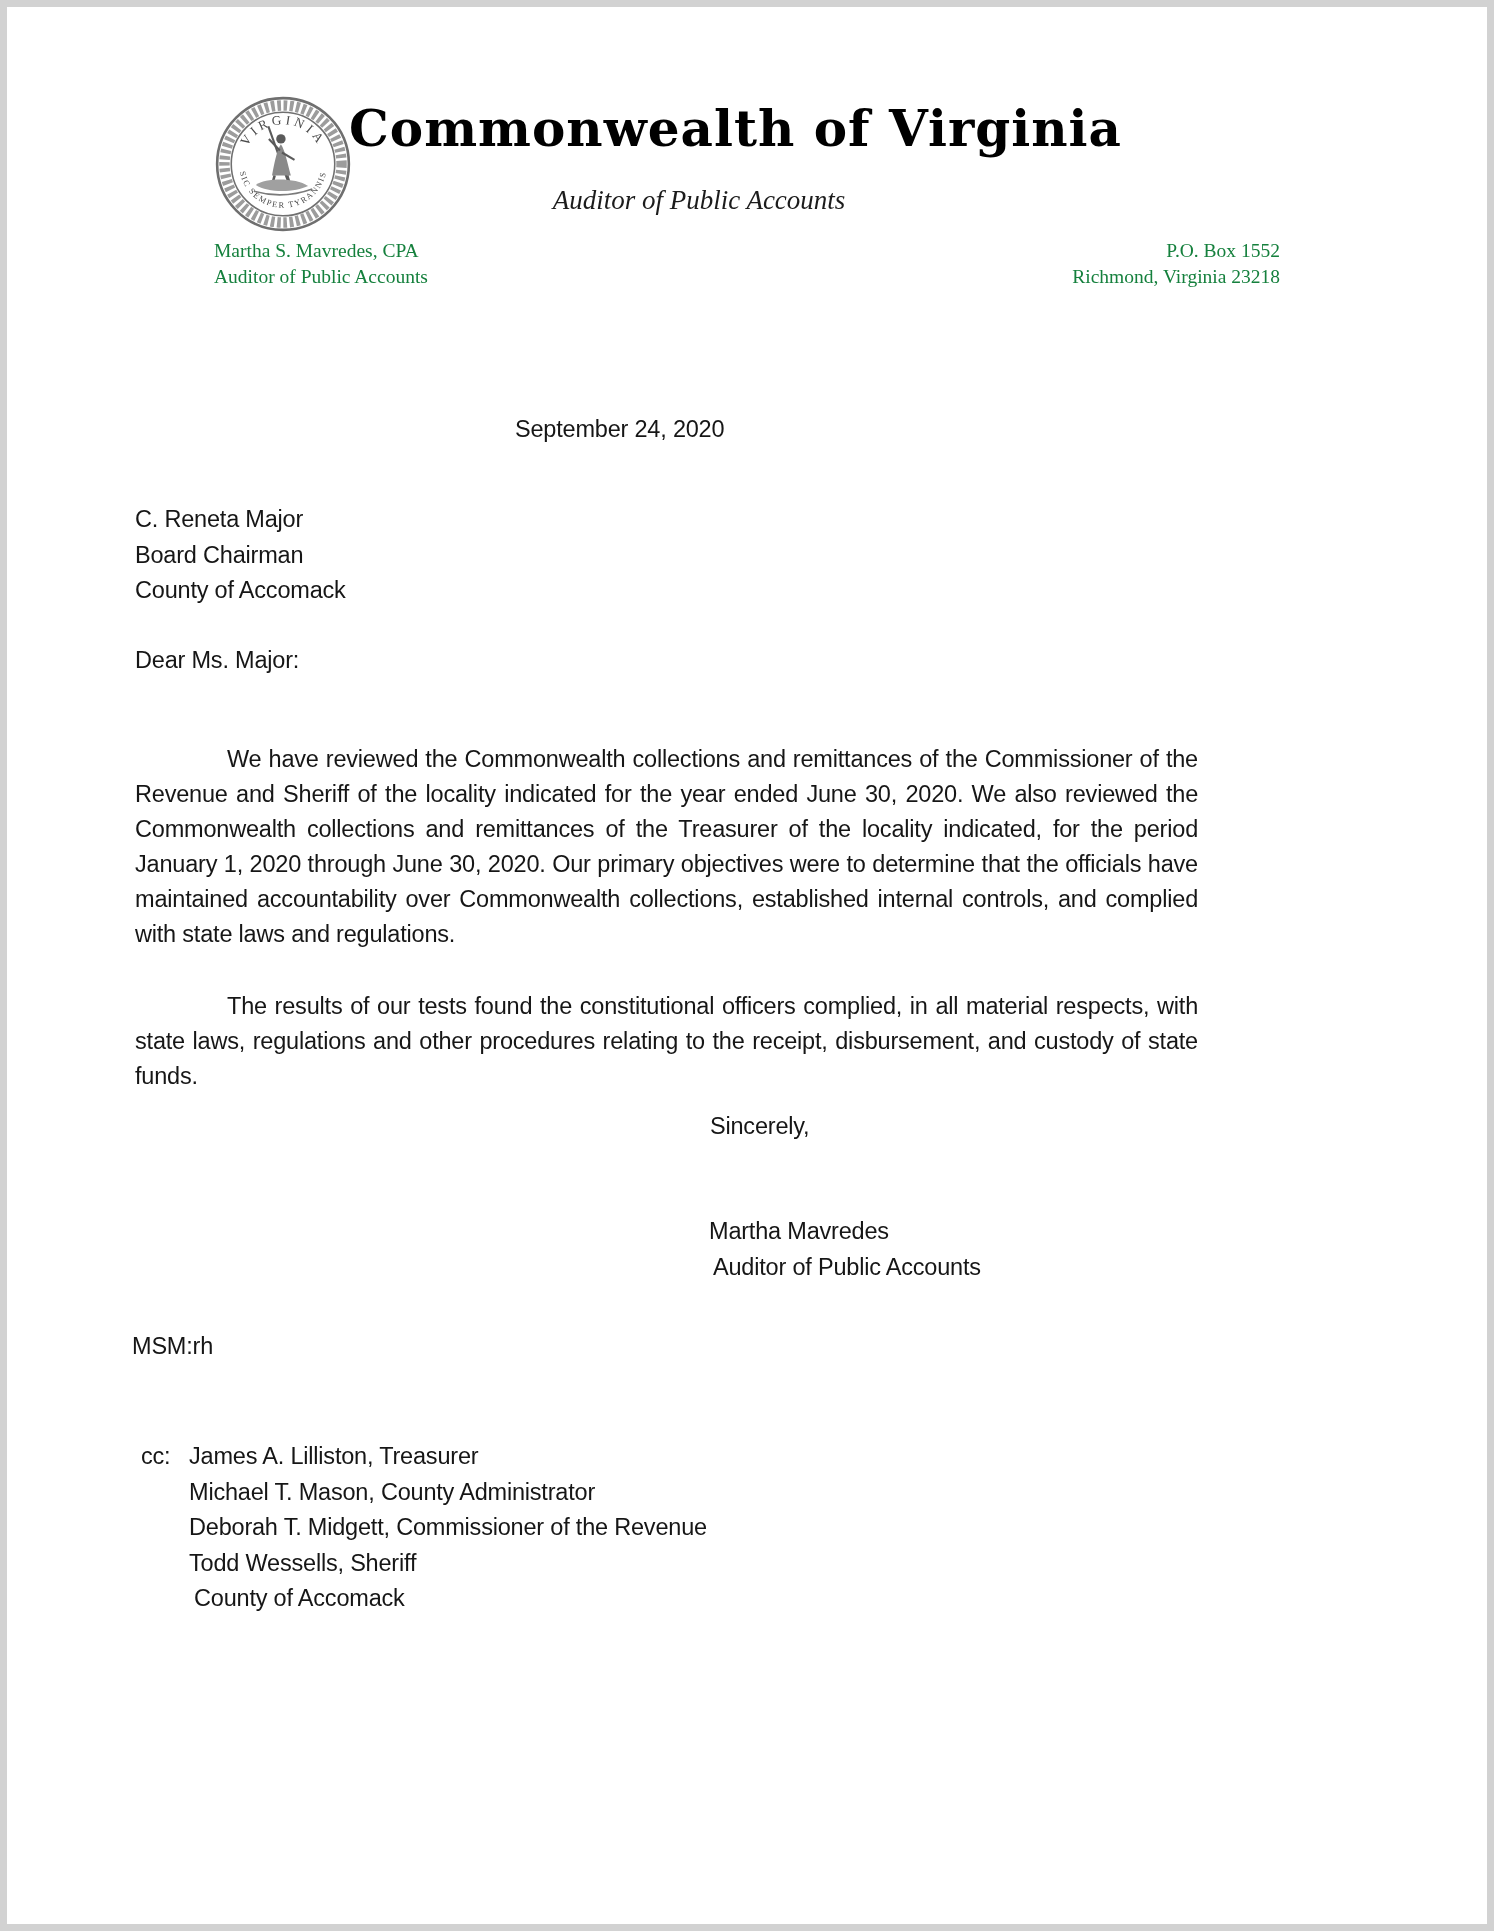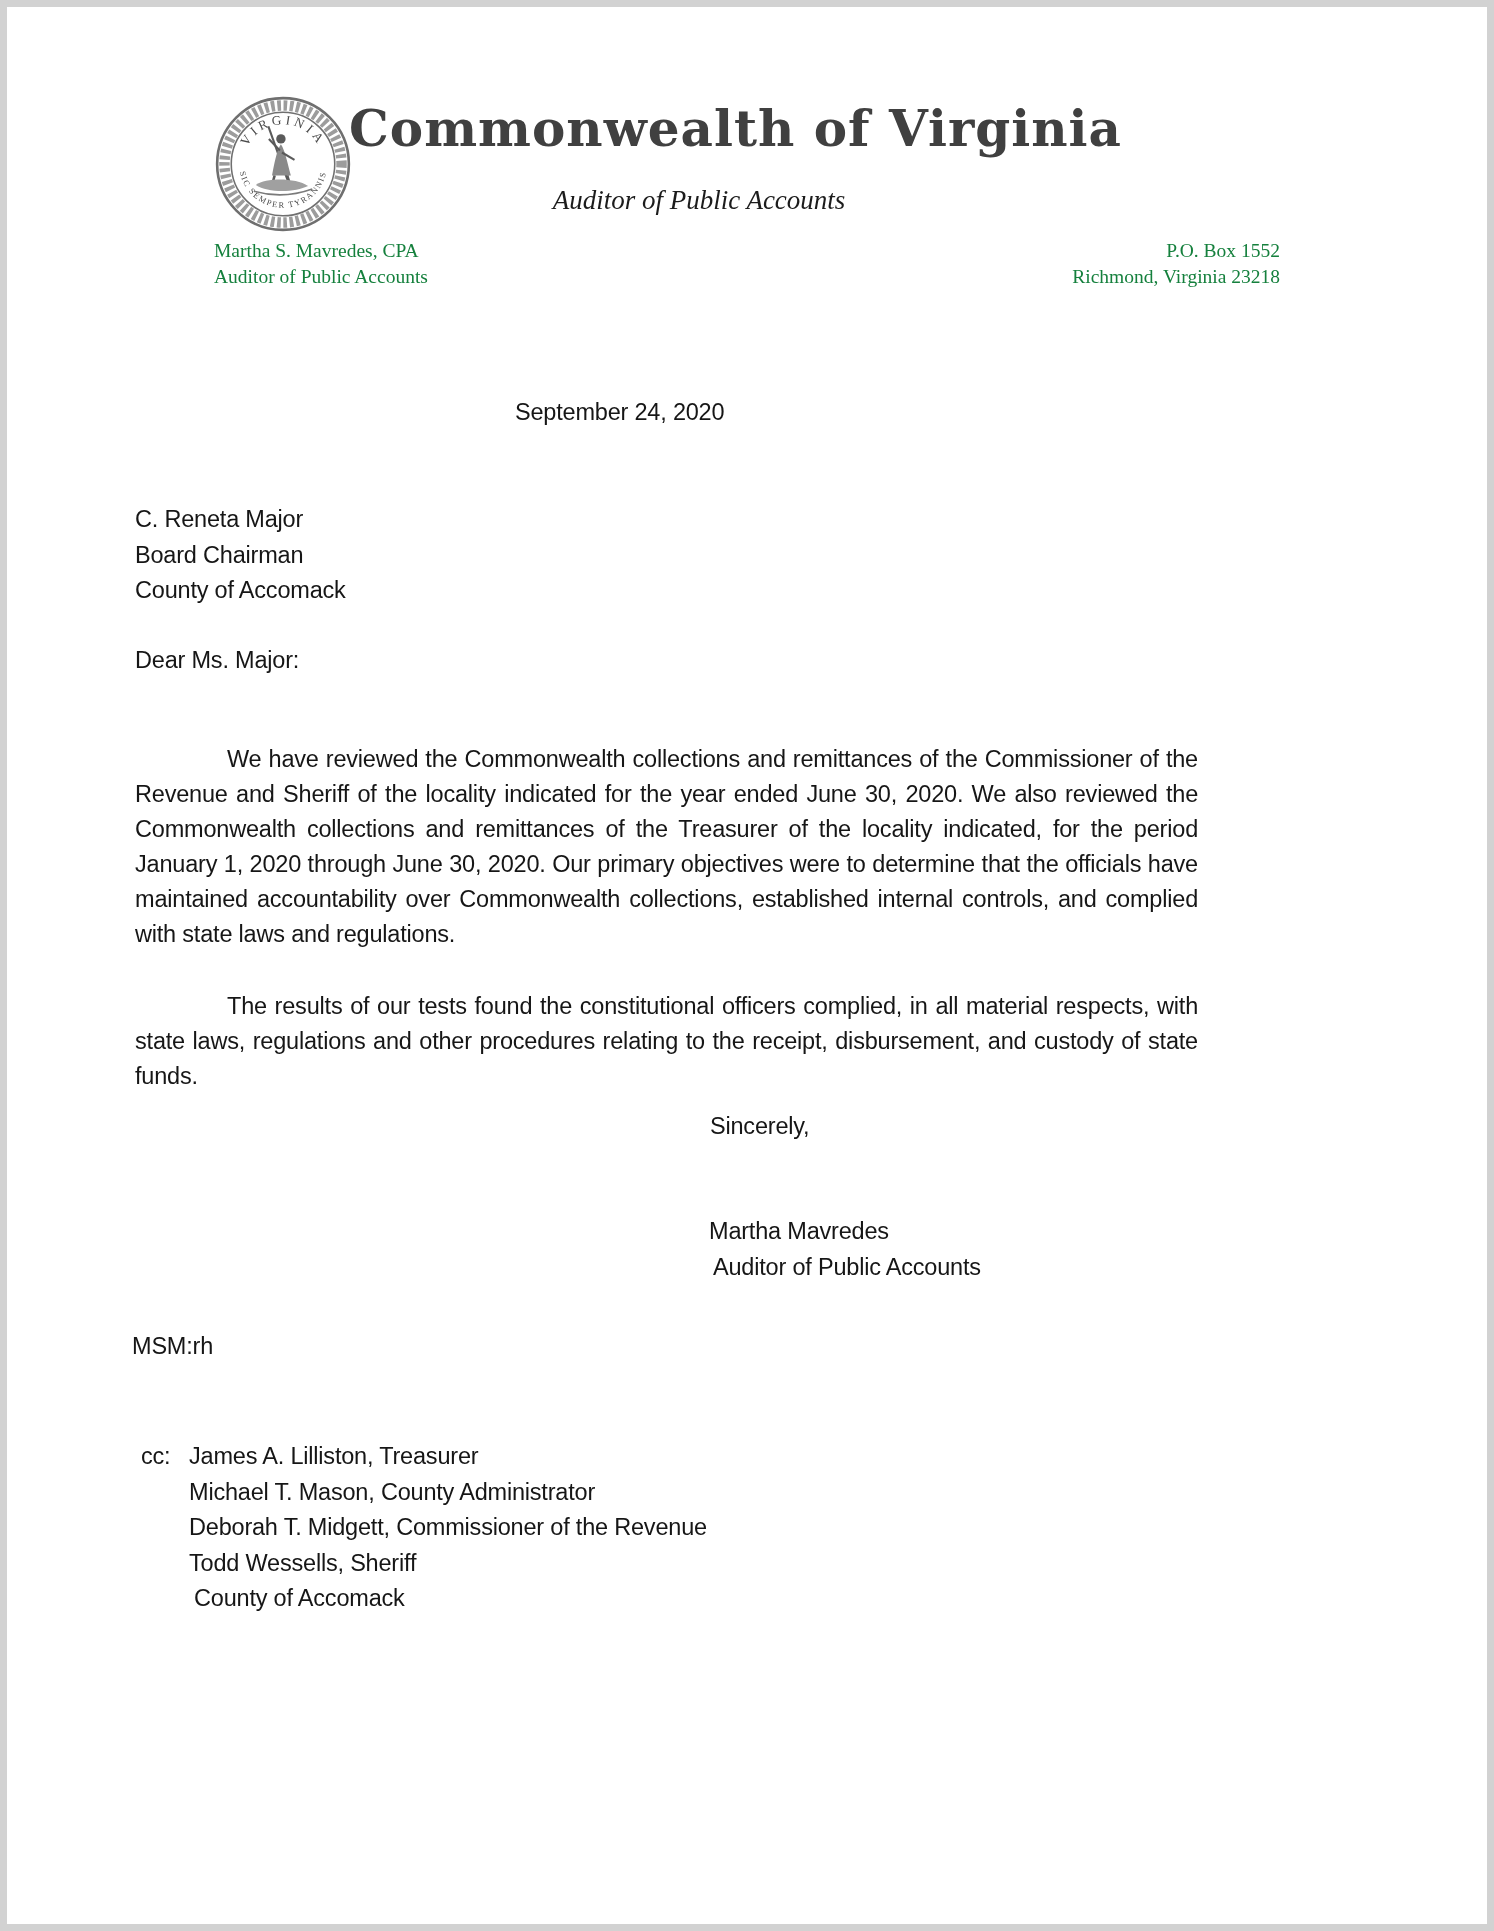--- a/index.html
+++ b/index.html
@@ -29,21 +29,21 @@
   .lh-title {
     position: absolute;
     left: 342px;
     top: 92px;
     width: 700px;
     text-align: left;
     font-family: "DejaVu Serif", serif;
     font-weight: bold;
     font-size: 50px;
     letter-spacing: 1px;
-    color: #404040;
+    color: #000000;
     white-space: nowrap;
   }
   .lh-subtitle {
     position: absolute;
     left: 342px;
     top: 178px;
     width: 700px;
     text-align: center;
     font-family: "Liberation Serif", serif;
     font-style: italic;
@@ -59,21 +59,21 @@
     line-height: 26px;
     color: #15803d;
   }
   .contact.left  { left: 207px; text-align: left; }
   .contact.right { right: 207px; text-align: right; }
   
   .body-text { font-size: 23.5px; line-height: 35px; letter-spacing: -0.2px; }
   .date {
     position: absolute;
     left: 508px;
-    top: 388px;
+    top: 405px;
   }
   .recipient {
     position: absolute;
     left: 128px;
     top: 495px;
     line-height: 35.5px;
   }
   .salutation {
     position: absolute;
     left: 128px;

